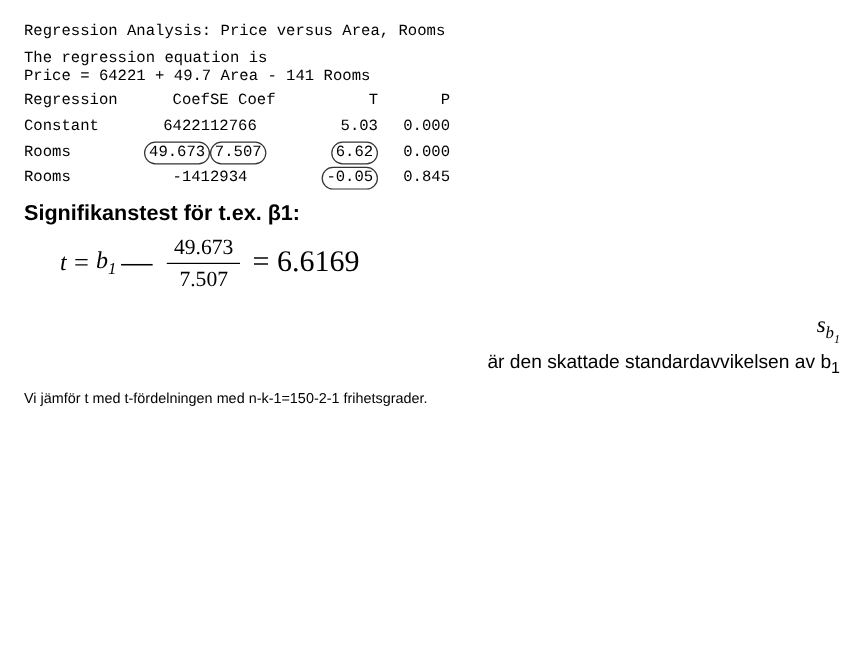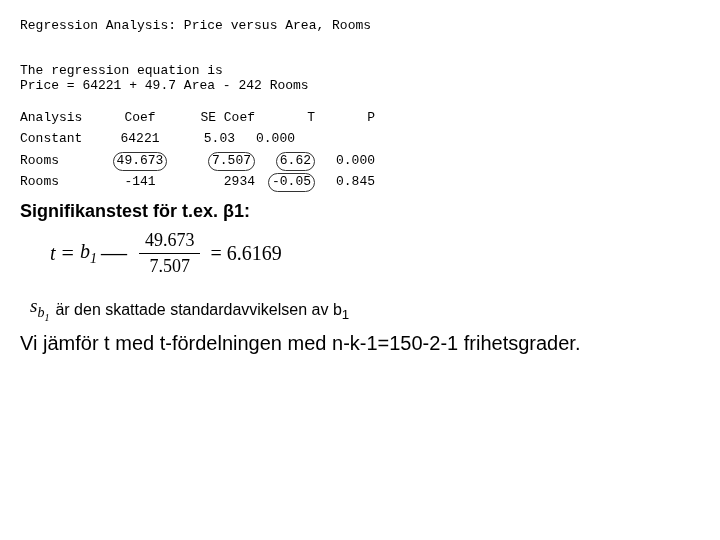--- a/index.html
+++ b/index.html
@@ -9,91 +9,92 @@
       background: #ffffff;
       font-family: 'Courier New', Courier, monospace;
       font-size: 13px;
       color: #000000;
       overflow: hidden;
       padding: 18px 20px;
     }
 
     .title {
       font-size: 13px;
-      margin-bottom: 30px;
+      margin-bottom: 8px;
       font-family: 'Courier New', Courier, monospace;
     }
 
     .equation-block {
-      margin-bottom: 14px;
+      margin-bottom: 2px;
       font-family: 'Courier New', Courier, monospace;
       font-size: 13px;
     }
 
     .signif-heading {
       font-family: Arial, sans-serif;
       font-size: 18px;
       font-weight: bold;
       margin-bottom: 8px;
       margin-top: 8px;
     }
 
     .bottom-text {
       font-family: Arial, sans-serif;
-      font-size: 20px;
+      font-size: 12px;
       margin-top: 4px;
     }
 
     .regression-table {
       font-family: 'Courier New', Courier, monospace;
       font-size: 13px;
       margin-bottom: 8px;
     }
 
     .reg-row {
       display: flex;
       line-height: 1.65;
     }
 
     .r-c1 { width: 85px; }
-    .r-c2 { width: 70px; text-align: center; }
-    .r-c3 { width: 80px; text-align: right; }
+    .r-c2 { width: 70px; text-align: right; }
+    .r-c3 { width: 80px; }
     .r-c4 { width: 60px; text-align: right; }
     .r-c5 { width: 60px; text-align: right; }
 
     .circled {
       border: 1.5px solid #333;
       border-radius: 12px;
       padding: 0px 3px;
       display: inline-block;
       line-height: 1.3;
     }
   </style>
 </head>
 <body>
 
 <div class="title">Regression Analysis: Price versus Area, Rooms</div>
 
 <div class="equation-block">
   <div>The regression equation is</div>
-  <div>Price = 64221 + 49.7 Area - 242 Rooms</div>
+  <div>Price = 64221 + 49.7 Area - 141 Rooms</div>
 </div>
 
 <div class="regression-table">
   <div class="reg-row">
-    <span class="r-c1">Analysis</span>
+    <span class="r-c1">Regression</span>
     <span class="r-c2">Coef</span>
     <span class="r-c3">SE Coef</span>
     <span class="r-c4">T</span>
     <span class="r-c5">P</span>
   </div>
 
   <div class="reg-row">
     <span class="r-c1">Constant</span>
     <span class="r-c2">64221</span>
+    <span class="r-c3">12766</span>
     <span class="r-c4">5.03</span>
     <span class="r-c5">0.000</span>
   </div>
 
   <div class="reg-row">
     <span class="r-c1">Rooms</span>
     <span class="r-c2"><span class="circled">49.673</span></span>
     <span class="r-c3"><span class="circled">7.507</span></span>
     <span class="r-c4"><span class="circled">6.62</span></span>
     <span class="r-c5">0.000</span>
@@ -115,24 +116,24 @@
 <div style="display:flex; align-items:center; font-family:serif; font-size:22px; margin: 6px 0 6px 30px;">
   <span style="font-style:italic; margin-right:6px; font-size:20px;">t</span>
   <span style="margin-right:6px;">=</span>
   <span style="font-style:italic; margin-right:4px; font-size:20px;">b<sub style="font-size:14px;">1</sub></span>
   <span style="margin-right:6px; font-size:26px; line-height:1;">—</span>
 
   <span style="display:inline-flex; flex-direction:column; align-items:center; vertical-align:middle; font-size:18px; margin:0 6px;">
     <span style="border-bottom:1.5px solid #000; padding:0 6px 2px 6px;">49.673</span>
     <span style="padding:2px 6px 0 6px;">7.507</span>
   </span>
-  <span style="font-size:20px; margin-left:4px;">= 6.6169</span>
+  <span style="font-size:25px; margin-left:4px;">= 6.6169</span>
 </div>
 
-<div style="display:flex; align-items:flex-end; font-family:serif; font-size:17px; margin: 18px 0 10px 10px; gap: 6px;">
+<div style="display:flex; align-items:flex-end; font-family:serif; font-size:17px; margin: 18px 0 10px 10px; gap: 6px; flex-direction: column;">
   <span style="font-style:italic; font-size:19px; position:relative; display:inline-block;">
     s<sub style="font-style:italic; font-size:14px;">b<sub style="font-size:10px;">1</sub></sub>
   </span>
   <span style="font-family: Arial, sans-serif; font-size:16px;">
     <span>är den skattade standardavvikelsen av b</span><sub>1</sub>
   </span>
 </div>
 
 <div class="bottom-text">Vi jämför t med t-fördelningen med n-k-1=150-2-1 frihetsgrader.</div>
 

